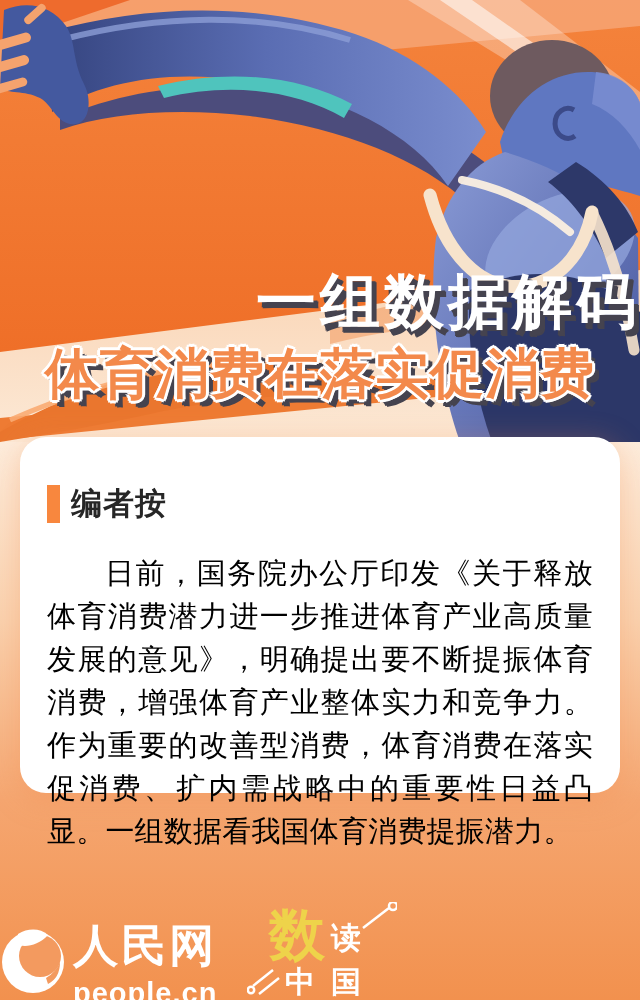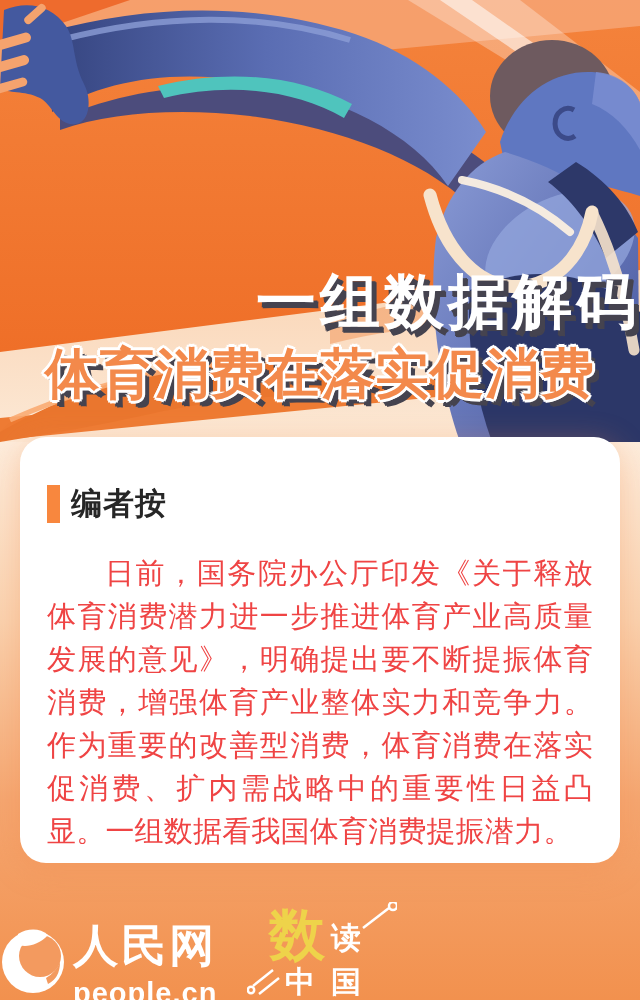--- a/index.html
+++ b/index.html
@@ -16,29 +16,29 @@
     text-align:right;
   }
   .title-line2{
     margin-top:9px;font-size:54px;font-weight:900;color:#F3894B;letter-spacing:1px;line-height:1.1;
     text-shadow:
       -2px -2px 0 #FFF,2px -2px 0 #FFF,-2px 2px 0 #FFF,2px 2px 0 #FFF,
       -3px 0 0 #FFF,3px 0 0 #FFF,0 3px 0 #FFF,0 -3px 0 #FFF,
       5px 6px 0 #45434F,7px 7px 0 #45434F;
   }
   .card{
-    position:absolute;left:20px;top:437px;width:600px;height:426px;box-sizing:border-box;
+    position:absolute;left:20px;top:437px;width:600px;height:356px;box-sizing:border-box;
     background:#ffffff;border-radius:26px;padding:46px 27px 0 27px;z-index:2;
     box-shadow:0 6px 30px rgba(242,140,80,0.35);
   }
   .card-header{display:flex;align-items:center;gap:11px;}
   .accent-bar{width:13px;height:38px;background:#F8873E;flex:0 0 auto;}
   .header-label{font-size:31px;font-weight:700;color:#262626;letter-spacing:1px;}
   .card-body{
-    margin-top:27px;font-size:29px;line-height:43px;color:#ef4444;
+    margin-top:27px;font-size:29px;line-height:43px;color:#000000;
     text-indent:2em;letter-spacing:0.2px;text-align:justify;font-weight:500;
   }
   .footer{position:absolute;top:902px;left:0;right:0;display:flex;justify-content:flex-start;align-items:flex-start;gap:30px;z-index:2;}
   .people-logo{display:flex;gap:7px;margin-top:20px;}
   .globe-icon{width:66px;height:72px;margin-top:4px;}
   .people-text-col{display:flex;flex-direction:column;align-items:flex-end;}
   .people-name{font-size:45px;font-weight:800;color:#ffffff;letter-spacing:3px;line-height:1.05;}
   .people-domain{font-size:29px;font-weight:700;color:#ffffff;letter-spacing:1px;margin-top:8px;}
   .shudu-logo{width:150px;height:100px;margin-top:0;}
   .shudu-logo text{font-family:"Liberation Sans",sans-serif;}

